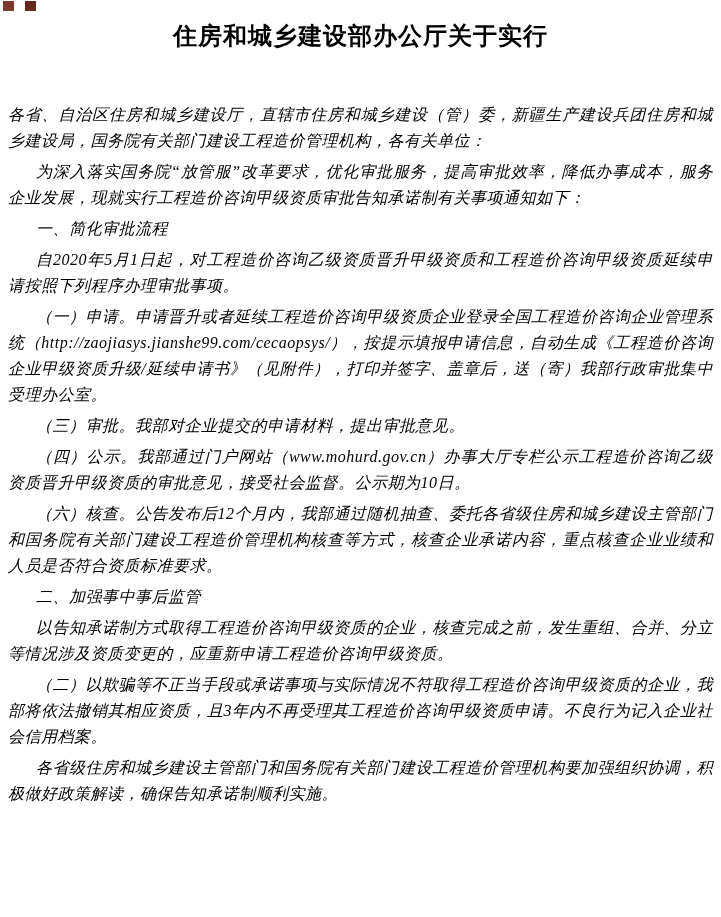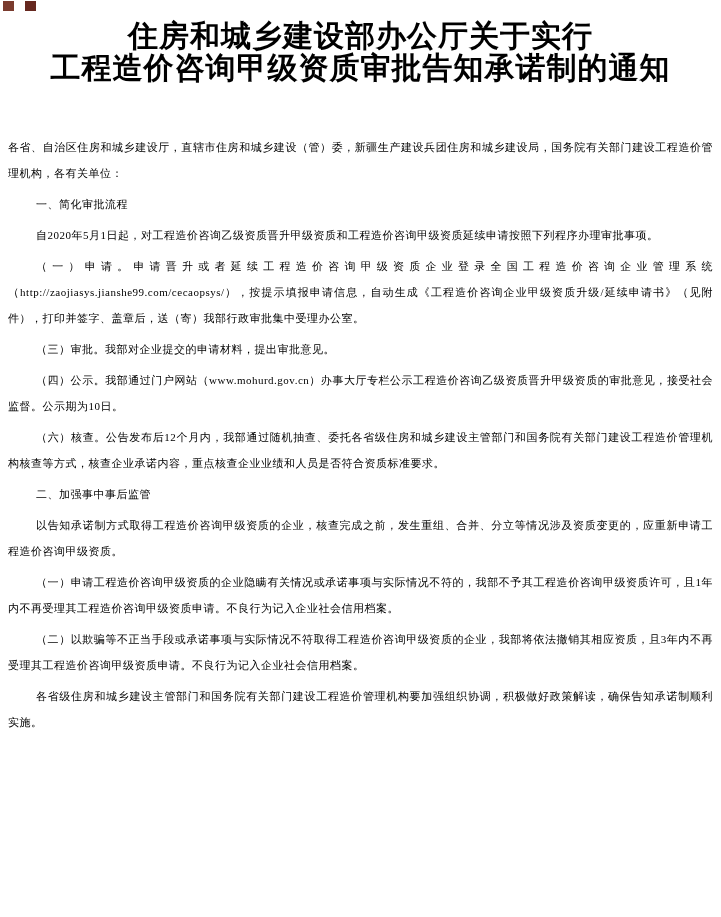--- a/index.html
+++ b/index.html
@@ -26,66 +26,66 @@
     width: 11px;
     height: 10px;
     display: inline-block;
   }
   .doc {
     padding: 20px 8px 0 8px;
   }
   .title {
     margin: 0;
     text-align: center;
-    font-size: 30px;
+    font-size: 24px;
     font-weight: bold;
     line-height: 32px;
     letter-spacing: 1px;
   }
   .title .title-line {
     display: block;
   }
   .content {
     margin-top: 50px;
   }
   .content p {
     margin: 0 0 5px 0;
-    font-size: 11px;
+    font-size: 16px;
     line-height: 26px;
     text-indent: 28px;
     text-align: justify;
     letter-spacing: 0.5px;
+    font-style: italic;
   }
   .content p.flush {
     text-indent: 0;
   }
 </style>
 </head>
 <body>
 
 <div class="corner-marks">
   <span class="mark" style="background-color: rgb(122, 59, 46);"></span>
   <span class="mark" style="background-color: rgb(102, 40, 31);"></span>
 </div>
 
 <div class="doc">
 
   <h1 class="title">
     <span class="title-line">住房和城乡建设部办公厅关于实行</span>
-    <span class="title-line">工程造价咨询甲级资质审批告知承诺制的通知</span>
   </h1>
 
   <div class="content">
     <p class="flush">各省、自治区住房和城乡建设厅，直辖市住房和城乡建设（管）委，新疆生产建设兵团住房和城乡建设局，国务院有关部门建设工程造价管理机构，各有关单位：</p>
+    <p>为深入落实国务院“放管服”改革要求，优化审批服务，提高审批效率，降低办事成本，服务企业发展，现就实行工程造价咨询甲级资质审批告知承诺制有关事项通知如下：</p>
     <p>一、简化审批流程</p>
     <p>自2020年5月1日起，对工程造价咨询乙级资质晋升甲级资质和工程造价咨询甲级资质延续申请按照下列程序办理审批事项。</p>
     <p>（一）申请。申请晋升或者延续工程造价咨询甲级资质企业登录全国工程造价咨询企业管理系统（http://zaojiasys.jianshe99.com/cecaopsys/），按提示填报申请信息，自动生成《工程造价咨询企业甲级资质升级/延续申请书》（见附件），打印并签字、盖章后，送（寄）我部行政审批集中受理办公室。</p>
     <p>（三）审批。我部对企业提交的申请材料，提出审批意见。</p>
     <p>（四）公示。我部通过门户网站（www.mohurd.gov.cn）办事大厅专栏公示工程造价咨询乙级资质晋升甲级资质的审批意见，接受社会监督。公示期为10日。</p>
     <p>（六）核查。公告发布后12个月内，我部通过随机抽查、委托各省级住房和城乡建设主管部门和国务院有关部门建设工程造价管理机构核查等方式，核查企业承诺内容，重点核查企业业绩和人员是否符合资质标准要求。</p>
     <p>二、加强事中事后监管</p>
     <p>以告知承诺制方式取得工程造价咨询甲级资质的企业，核查完成之前，发生重组、合并、分立等情况涉及资质变更的，应重新申请工程造价咨询甲级资质。</p>
-    <p>（一）申请工程造价咨询甲级资质的企业隐瞒有关情况或承诺事项与实际情况不符的，我部不予其工程造价咨询甲级资质许可，且1年内不再受理其工程造价咨询甲级资质申请。不良行为记入企业社会信用档案。</p>
     <p>（二）以欺骗等不正当手段或承诺事项与实际情况不符取得工程造价咨询甲级资质的企业，我部将依法撤销其相应资质，且3年内不再受理其工程造价咨询甲级资质申请。不良行为记入企业社会信用档案。</p>
     <p>各省级住房和城乡建设主管部门和国务院有关部门建设工程造价管理机构要加强组织协调，积极做好政策解读，确保告知承诺制顺利实施。</p>
   </div>
 
 </div>
 
 </body></html>

